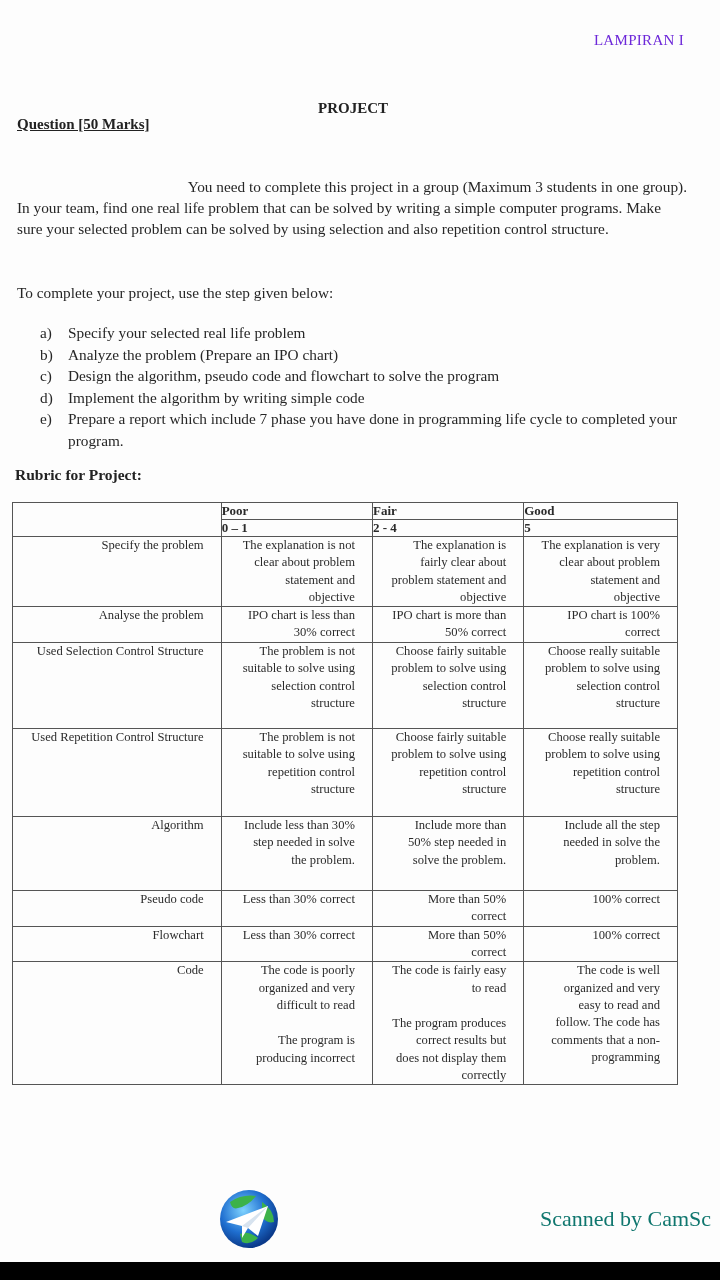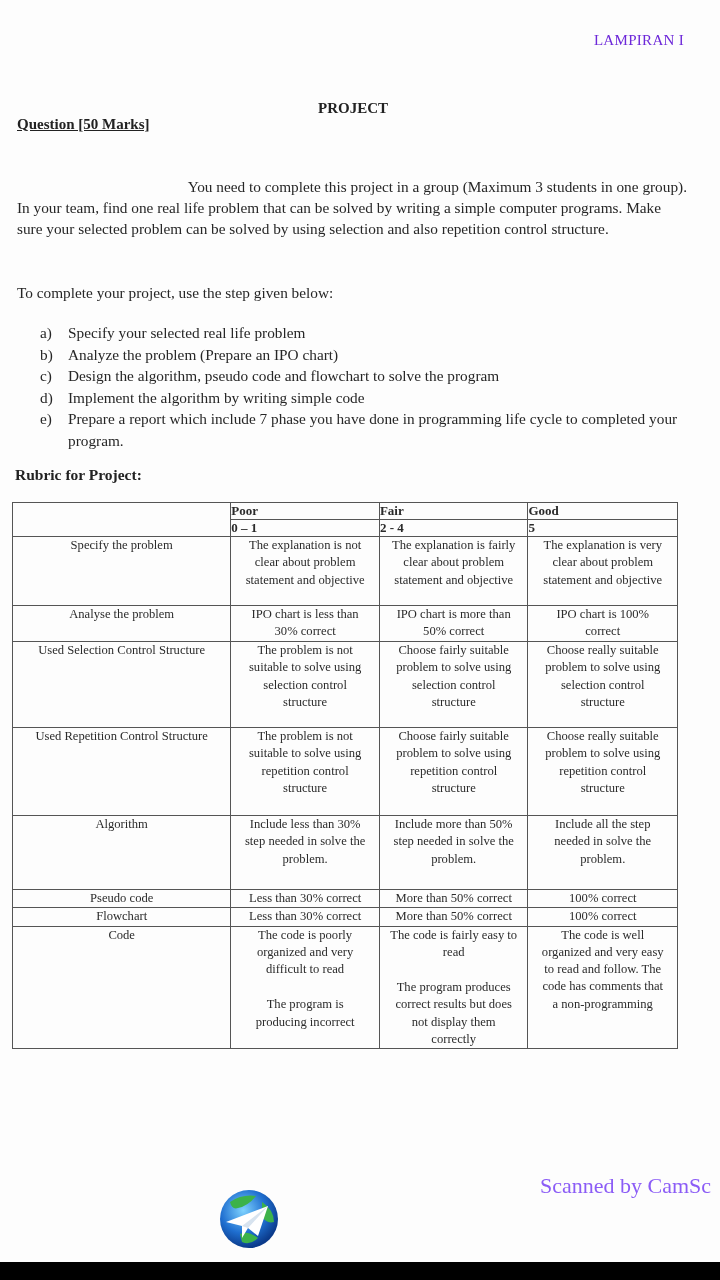--- a/index.html
+++ b/index.html
@@ -16,32 +16,32 @@
   .p2 { top: 197px; }
   .p3 { top: 282px; }
   .steps { position: absolute; top: 322px; left: 40px; width: 640px; margin: 0; padding: 0; list-style: none; font-size: 15.3px; line-height: 21.5px; color: #262626; }
   .steps li { display: flex; }
   .steps .mk { width: 28px; flex: none; }
   .rubric-title { position: absolute; top: 466px; left: 15px; font-weight: bold; font-size: 15.5px; color: #222; }
   table.rubric {
     position: absolute; top: 502px; left: 12px; width: 666px;
     border-collapse: collapse; font-size: 12.6px; line-height: 17.3px; color: #2b2b2b;
   }
-  table.rubric td, table.rubric th { border: 1.2px solid #555; vertical-align: top; padding: 0 10px; text-align: center; font-weight: normal; }
+  table.rubric td, table.rubric th { border: 1.2px solid #555; vertical-align: top; padding: 0 17px; text-align: right; font-weight: normal; }
   table.rubric th.lvl { text-align: left; font-weight: bold; font-size: 13px; padding: 0; line-height: 16px; }
   table.rubric td.crit { width: 213px; }
   table.rubric td.c { width: 135px; }
   .gap { display: block; height: 18px; }
   .watermark { position: absolute; left: 218px; top: 1188px; height: 62px; display: flex; align-items: center; }
   .globe { width: 62px; height: 62px; position: relative; }
   .wm-text {
     margin-left: 10px; font-family: "DejaVu Sans", sans-serif; font-size: 50px; line-height: 50px;
     color: #fff; -webkit-text-stroke: 3px #111; letter-spacing: 0px;
   }
-  .scanned { position: absolute; left: 540px; top: 1173px; font-size: 22px; color: #8b5cf6; white-space: nowrap; }
+  .scanned { position: absolute; left: 540px; top: 1206px; font-size: 22px; color: #0f766e; white-space: nowrap; }
   .bottom-bar { position: absolute; left: 0; top: 1262px; width: 720px; height: 18px; background: #000; }
 </style>
 </head>
 <body>
 
 <div class="lampiran">LAMPIRAN I</div>
 <div class="project-title">PROJECT</div>
 <div class="question">Question [50 Marks]</div>
 
 <div class="para p1">You need to complete this project in a group (Maximum 3 students in one group).</div>

